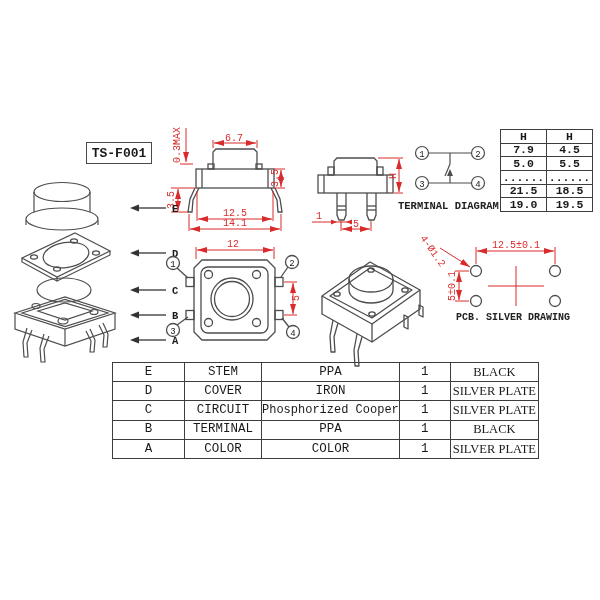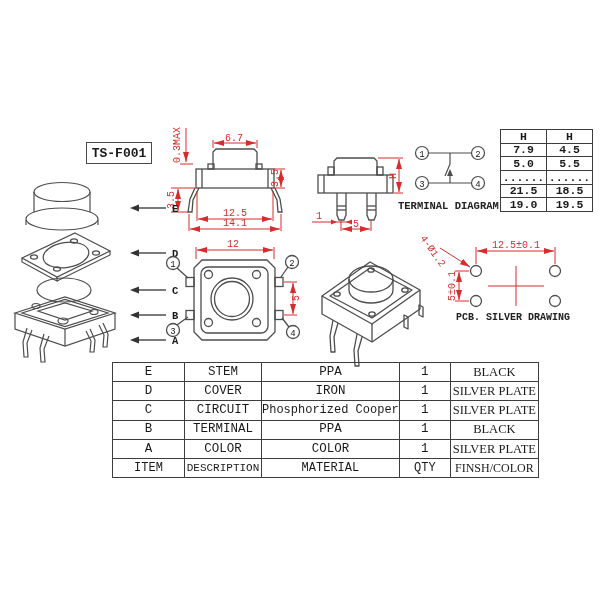--- a/index.html
+++ b/index.html
@@ -355,23 +355,16 @@
     <td class="c3">1</td>
     <td class="c4">BLACK</td>
   </tr>
   <tr>
     <td class="c0">A</td>
     <td class="c1">COLOR</td>
     <td class="c2">COLOR</td>
     <td class="c3">1</td>
     <td class="c4">SILVER PLATE</td>
   </tr>
-  <tr>
-    <td class="c0 hdr">ITEM</td>
-    <td class="c1 hdr-desc">DESCRIPTION</td>
-    <td class="c2 hdr">MATERIAL</td>
-    <td class="c3 hdr">QTY</td>
-    <td class="c4 hdr">FINSH/COLOR</td>
-  </tr>
 </tbody>
     </table>
 
 </div>
 
 </body></html>

